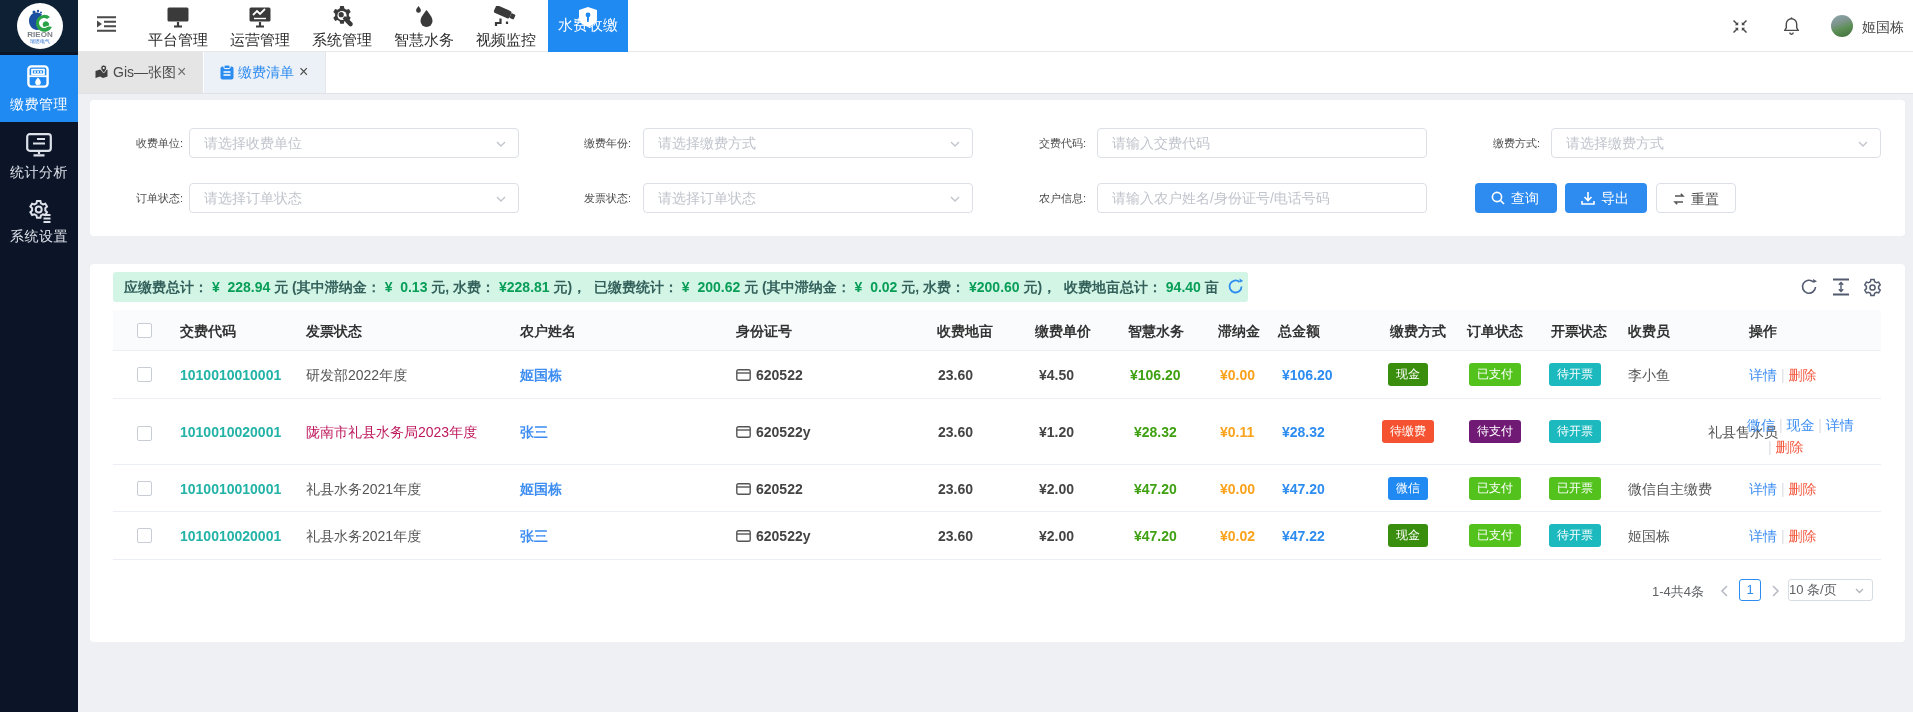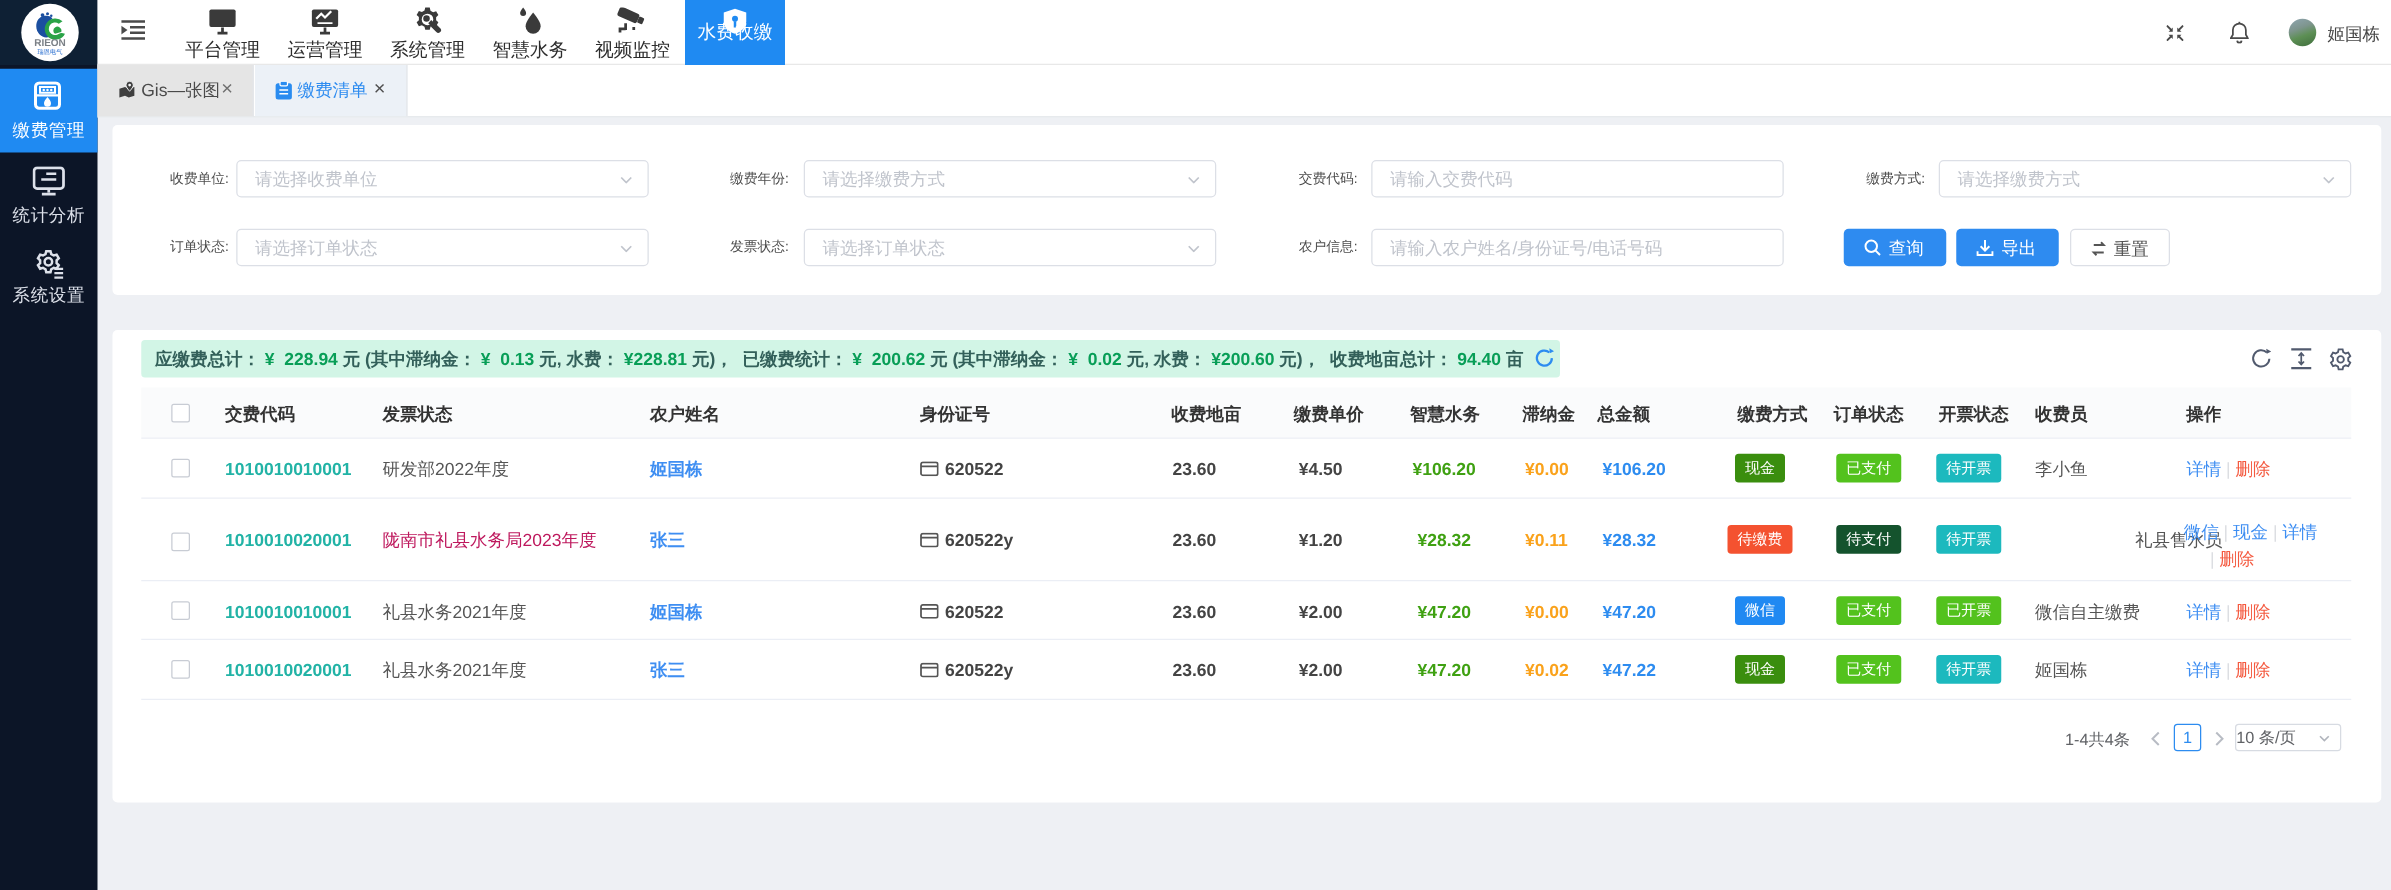--- a/index.html
+++ b/index.html
@@ -40,21 +40,21 @@
 .num { color:#444; font-weight:bold; }
 .green { color:#3fa112; font-weight:bold; }
 .orange { color:#faa21b; font-weight:bold; }
 .blue { color:#2d8cf0; font-weight:bold; }
 .hline { position:absolute; height:1px; background:#ebeef5; left:113px; width:1768px; }
 .badge { position:absolute; transform:translateX(-50%); height:23px; line-height:23px; padding:0 8px; border-radius:3px; color:#fff; font-size:12px; white-space:nowrap; }
 .b-cash { background:#3a8e0e; }
 .b-wait { background:#f45230; }
 .b-wx { background:#2089f2; }
 .b-paid { background:#53c21d; }
-.b-topay { background:#14532d; }
+.b-topay { background:#701a75; }
 .b-tobill { background:#1cb9be; }
 .b-billed { background:#53c21d; }
 .alink { color:#3e8ef2; }
 .dlink { color:#f45a40; }
 .sep { color:#dcdee2; }
 .cbx { position:absolute; width:15px; height:15px; border:1px solid #c8ccd4; border-radius:2px; background:#fff; }
 .rowtxt { position:absolute; font-size:14px; white-space:nowrap; }
 </style>
 </head>
 <body>

